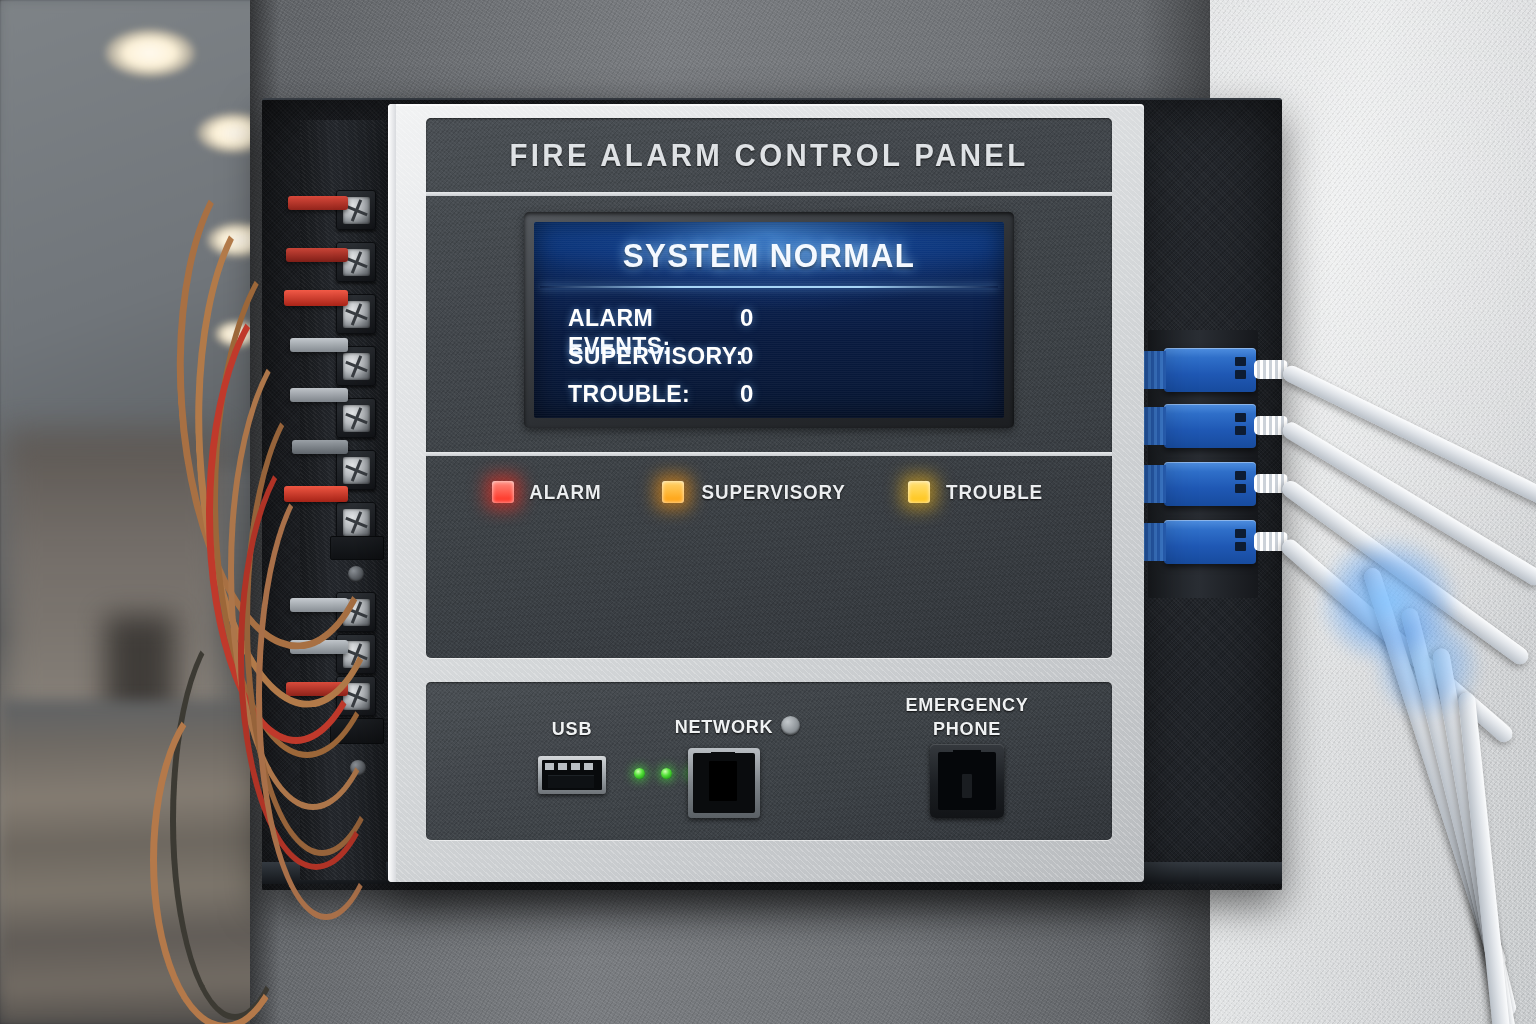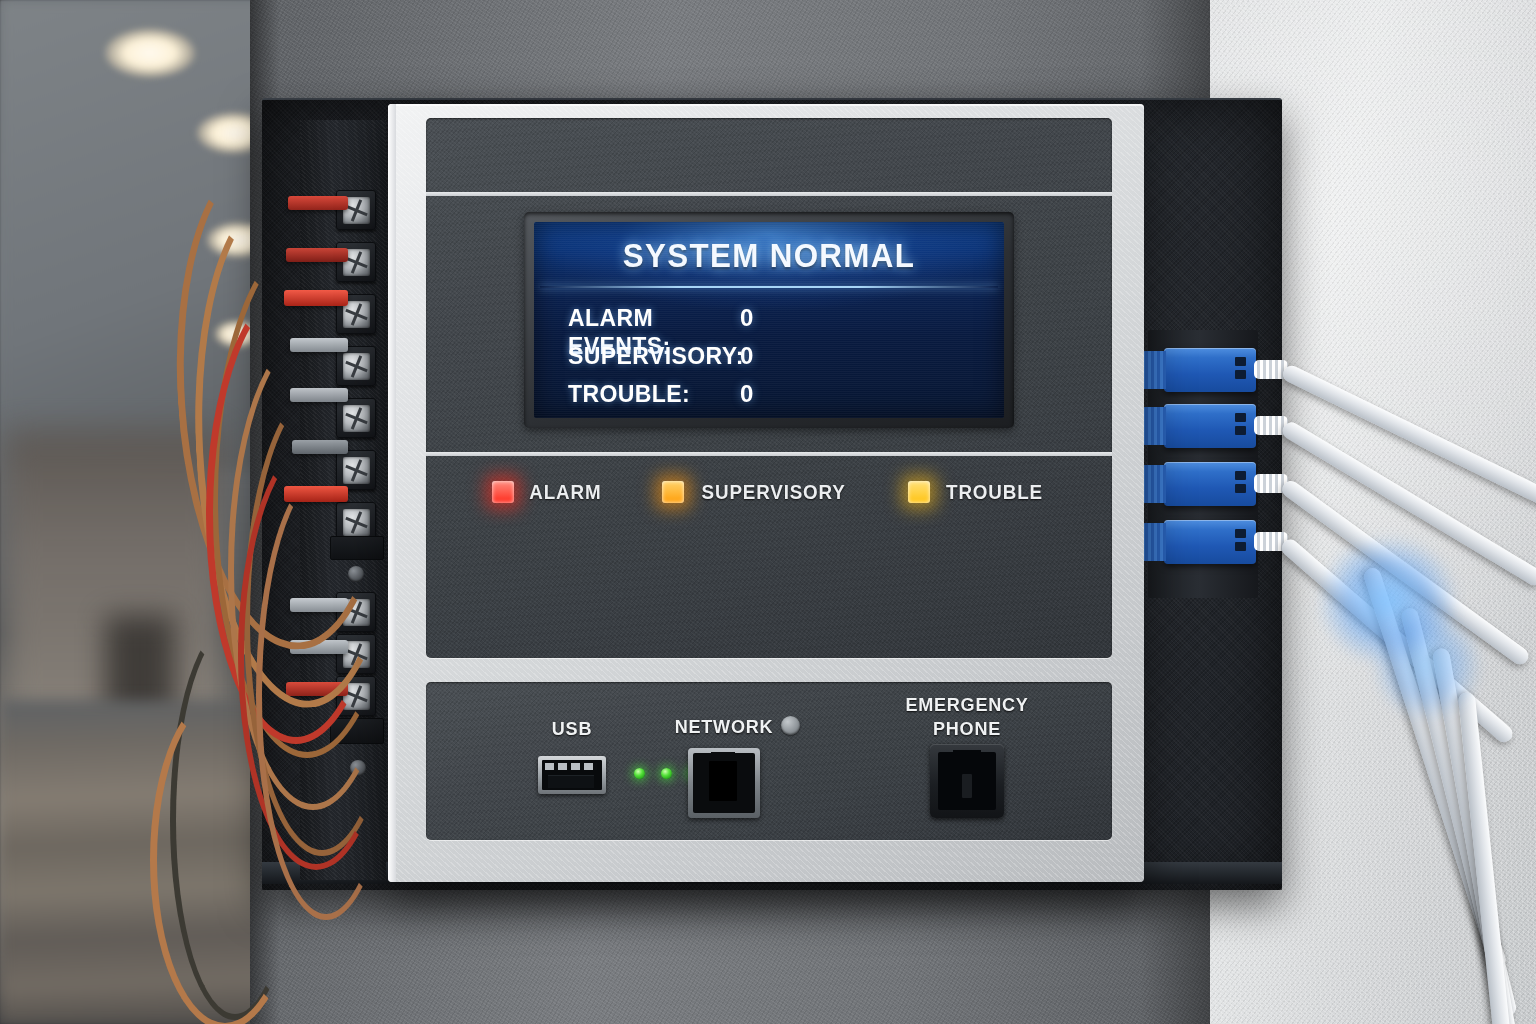--- a/index.html
+++ b/index.html
@@ -519,20 +519,23 @@
   <div class="fiber-cable" style="left:1466px; top:684px; width:360px; transform:rotate(84deg);"></div>
 
   <div class="glow-blue" style="left:1318px; top:536px; width:140px; height:130px;"></div>
   <div class="glow-blue" style="left:1372px; top:610px; width:110px; height:110px; opacity:.7;"></div>
 
   <div class="faceplate"></div>
   <div class="fp-edge-left"></div>
 
   <div class="dark-sec" id="sec-main"></div>
 
+  <div class="title-band">
+    <h1>FIRE ALARM CONTROL PANEL</h1>
+  </div>
   <div class="divider-line" id="div-1"></div>
 
   <div class="lcd-bezel">
     <div class="lcd">
       <div class="lcd-title">SYSTEM NORMAL</div>
       <div class="lcd-rule"></div>
       <div class="lcd-rows">
         <div class="lcd-row">
           <span class="lbl">ALARM EVENTS:</span>
           <span class="val">0</span>

